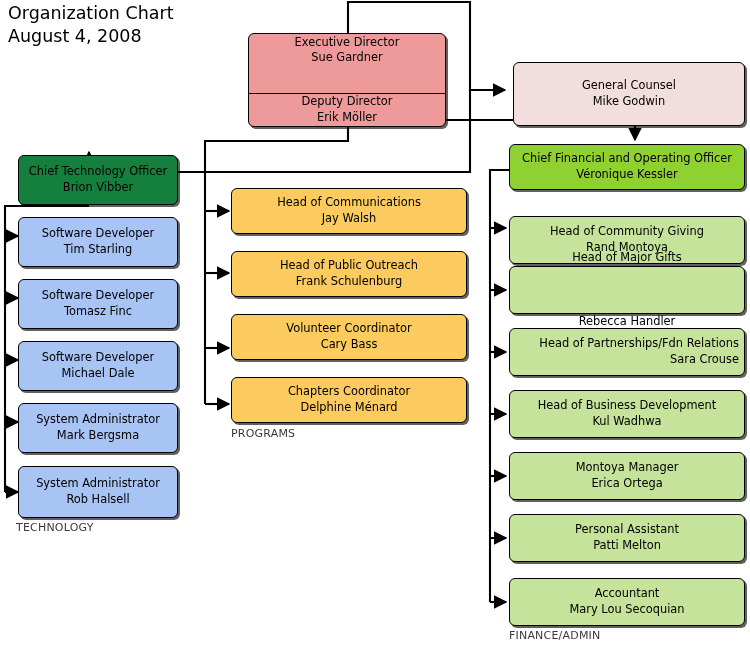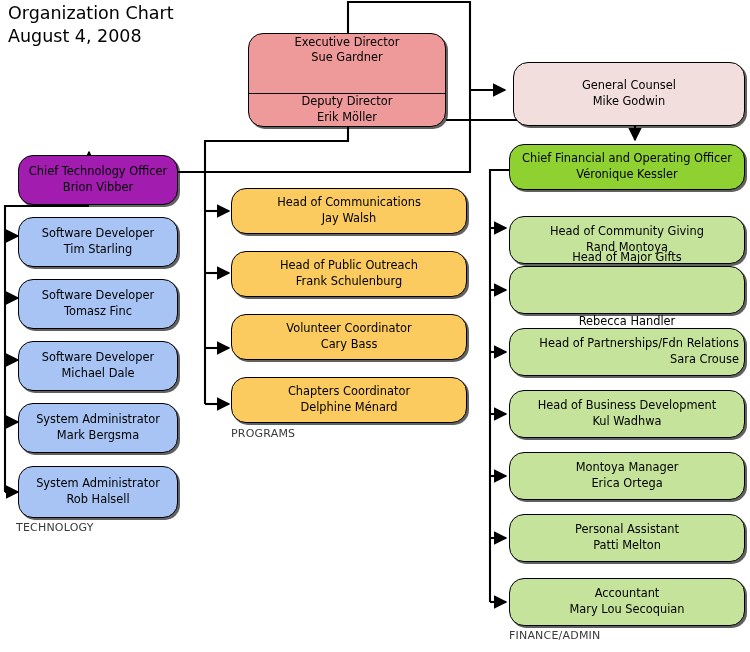--- a/index.html
+++ b/index.html
@@ -34,21 +34,21 @@
     font-size: 17.5px;
     color: #000000;
     white-space: nowrap;
   }
   .title-line { display: block; }
 
   .node {
     position: absolute;
     box-sizing: border-box;
     border: 1.6px solid #000000;
-    border-radius: 15px;
+    border-radius: 6px;
     box-shadow: 2px 2px 0 rgba(0,0,0,0.62);
     display: flex;
     flex-direction: column;
     align-items: center;
     justify-content: center;
     text-align: center;
     color: #000000;
     font-size: 11.4px;
     line-height: 1.38;
     padding: 2px 5px;
@@ -140,21 +140,21 @@
       <span class="role">Deputy Director</span>
       <span class="person">Erik Möller</span>
     </div>
   </div>
 
   <div class="node" style="left:513px; top:62px; width:232px; height:64px; background:#f2dedc;">
     <span class="role">General Counsel</span>
     <span class="person">Mike Godwin</span>
   </div>
 
-  <div class="node" style="left:18px; top:155px; width:160px; height:50px; background:#a21caf;">
+  <div class="node" style="left:18px; top:155px; width:160px; height:50px; background:#15803d;">
     <span class="role">Chief Technology Officer</span>
     <span class="person">Brion Vibber</span>
   </div>
 
   <div class="node" style="left:18px; top:217px; width:160px; height:50px; background:#a8c4f5;">
     <span class="role">Software Developer</span>
     <span class="person">Tim Starling</span>
   </div>
   <div class="node" style="left:18px; top:279px; width:160px; height:50px; background:#a8c4f5;">
     <span class="role">Software Developer</span>

